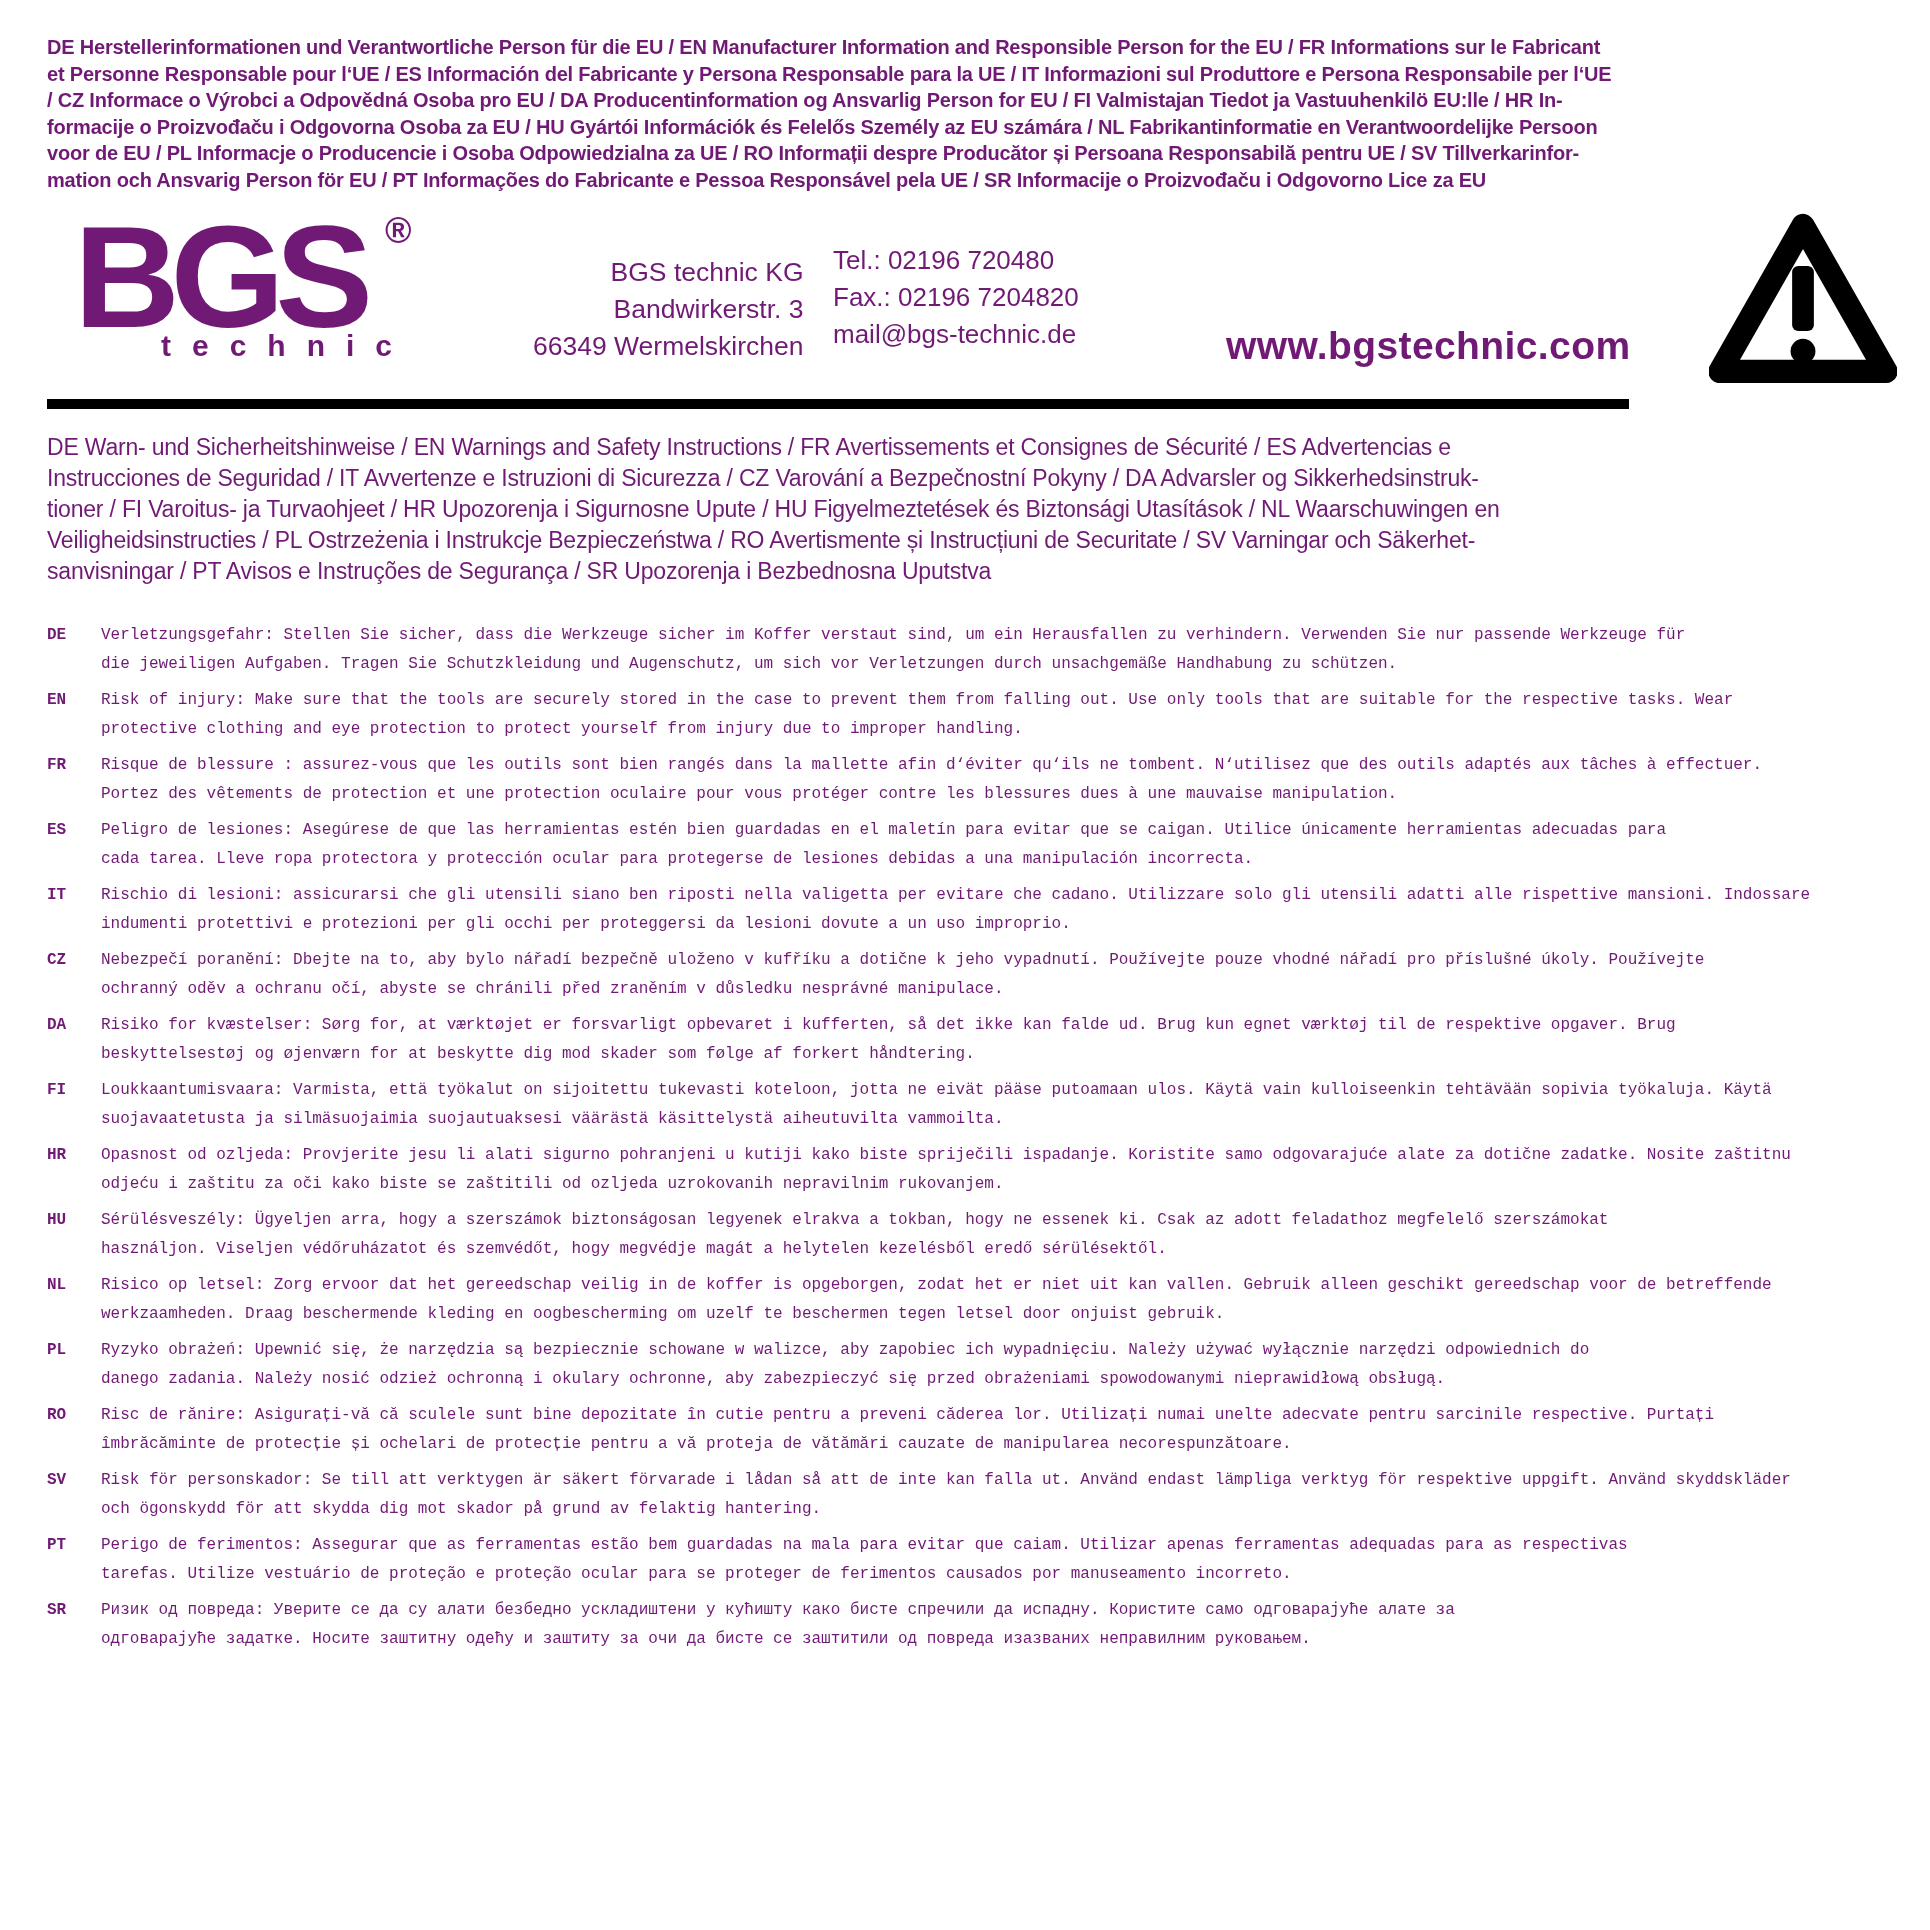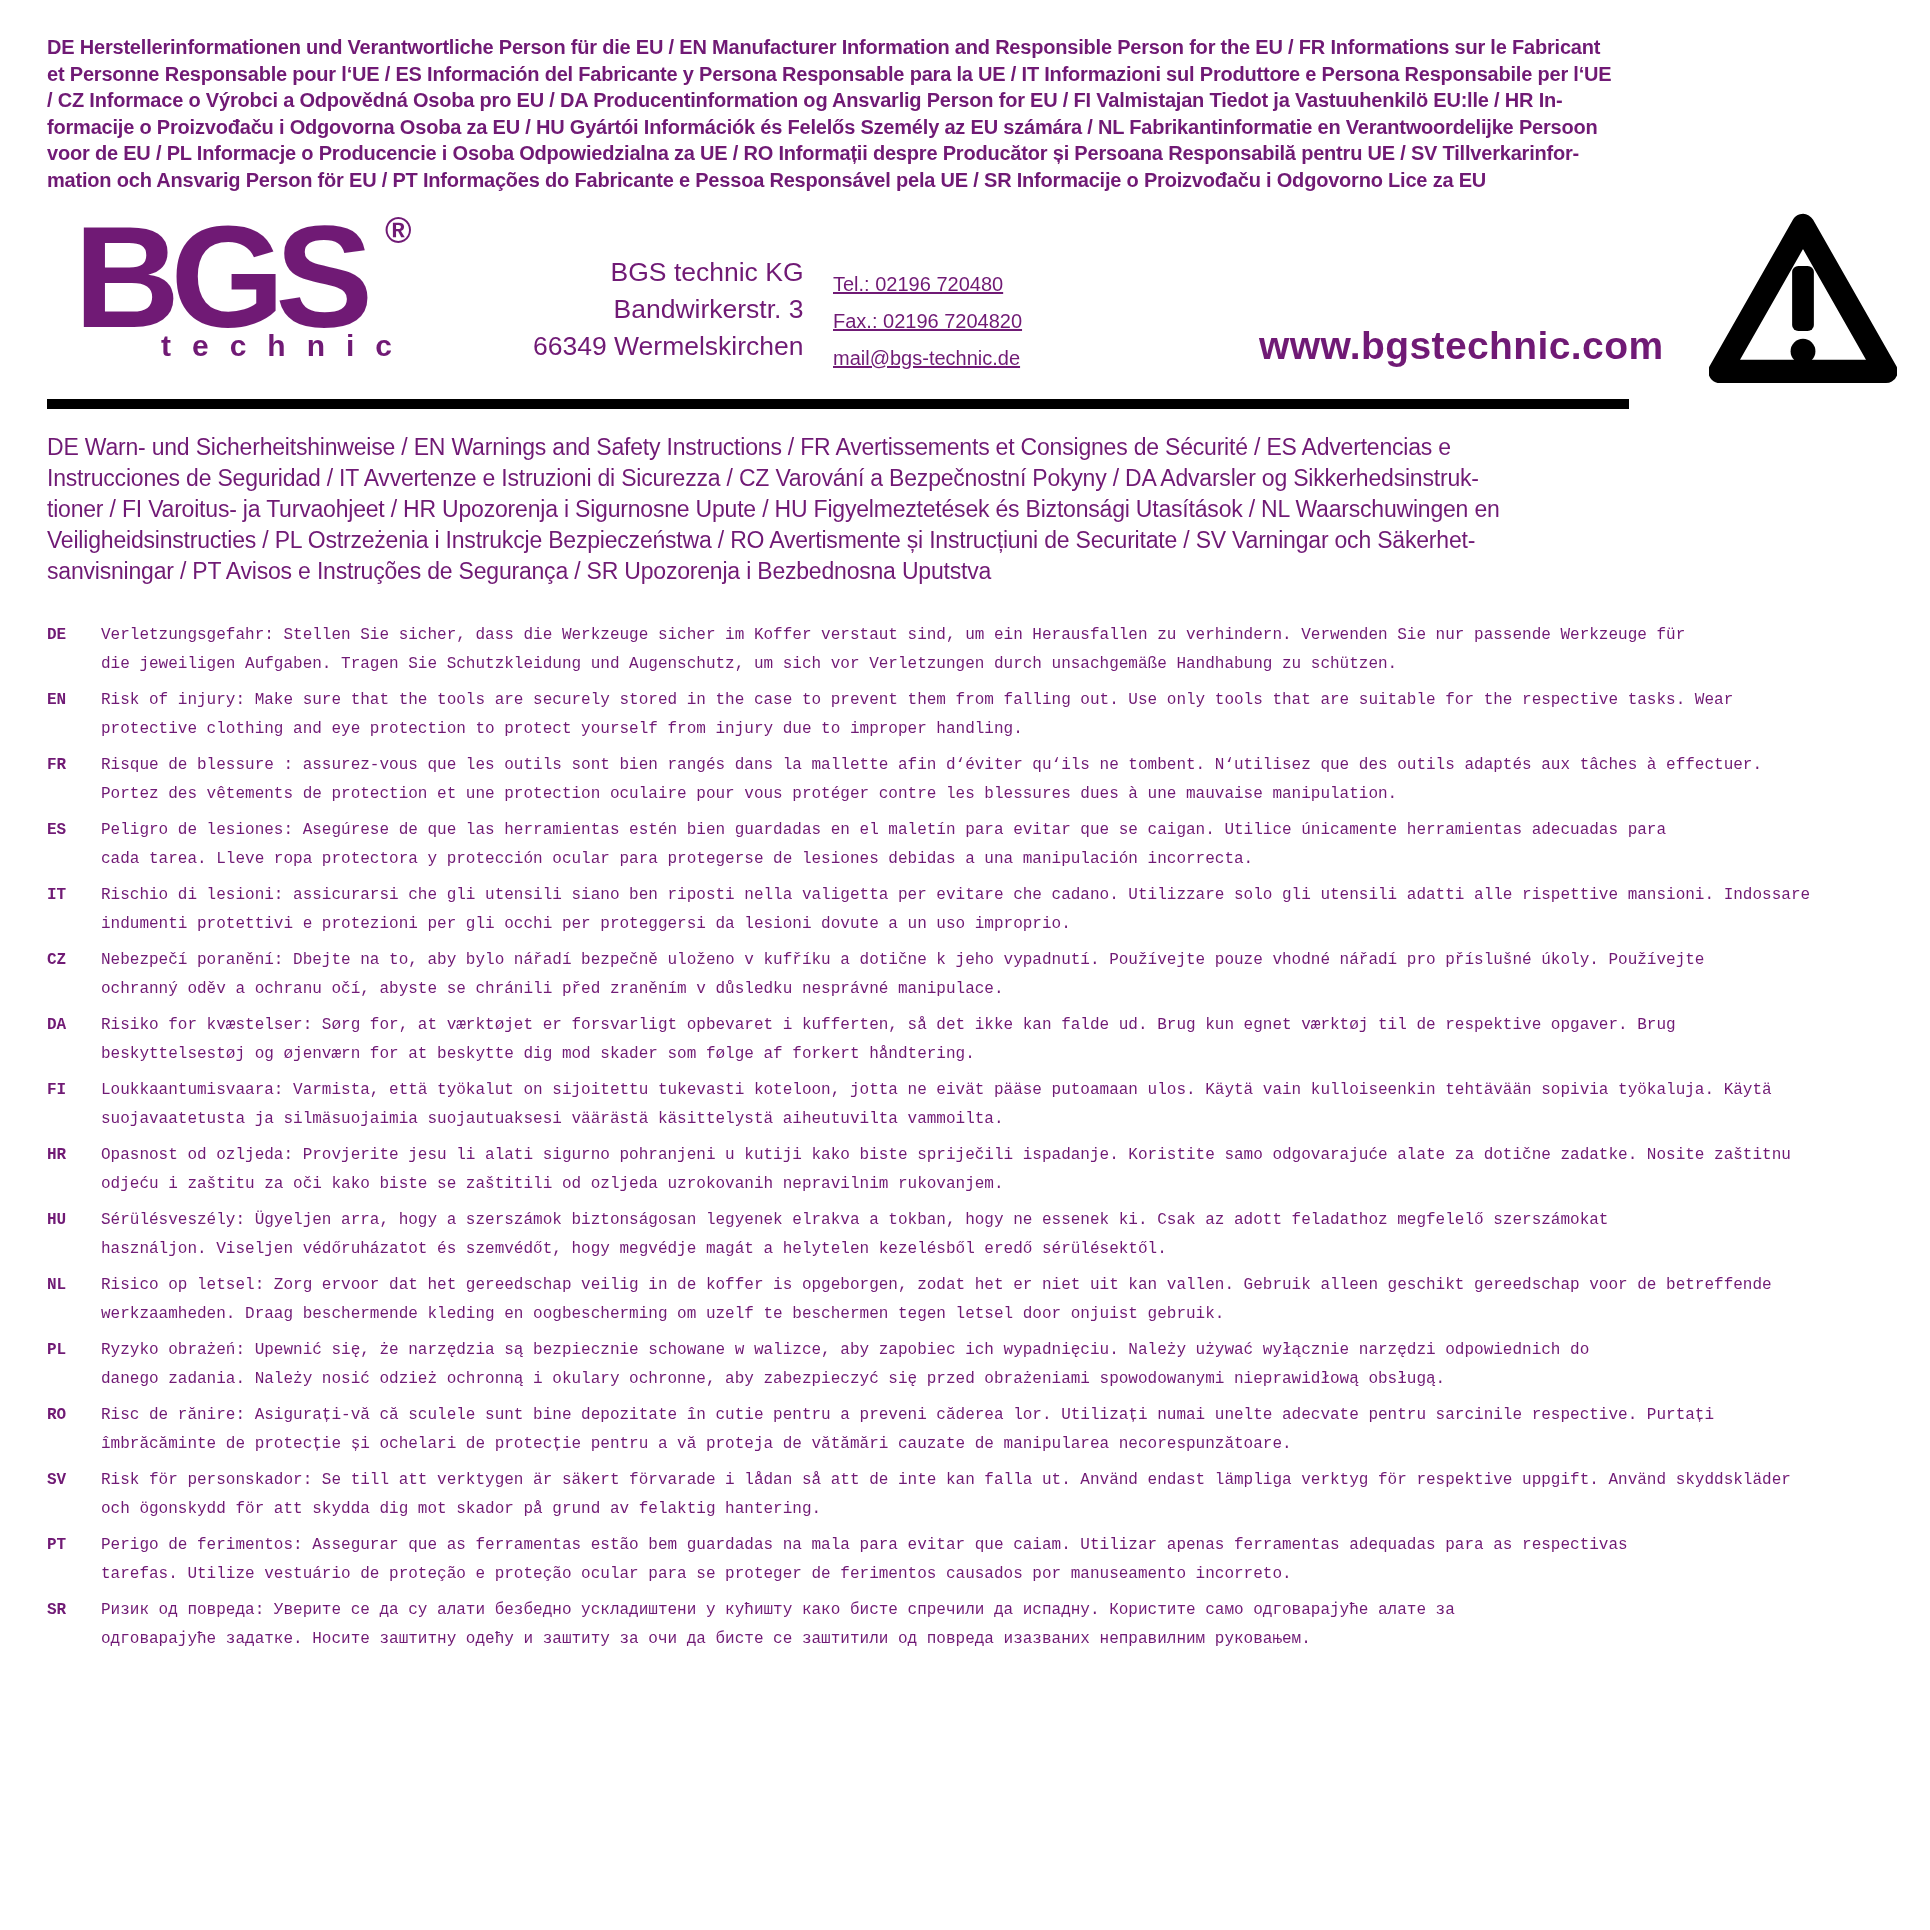--- a/index.html
+++ b/index.html
@@ -23,22 +23,22 @@
     font-size:144px;font-weight:bold;letter-spacing:-9.3px;
     line-height:0.98;display:inline-block;transform:scaleX(1.02);
     transform-origin:left top;
   }
   .logo-reg{position:absolute;left:311px;top:3.1px;font-size:36px;font-weight:bold;}
   .logo-technic{
     font-size:30px;font-weight:bold;letter-spacing:21px;
     margin:-18.7px 0 0 87px;white-space:nowrap;
   }
   .addr{position:absolute;left:459px;top:36px;font-size:26.5px;line-height:37px;text-align:right;}
-  .tel{position:absolute;left:759px;top:48px;font-size:20px;line-height:37px;text-decoration:underline;}
-  .site{position:absolute;left:1185px;top:106px;font-size:39px;font-weight:bold;letter-spacing:0.4px;}
+  .tel{position:absolute;left:759px;top:24px;font-size:26px;line-height:37px;}
+  .site{position:absolute;left:1152px;top:106px;font-size:39px;font-weight:bold;letter-spacing:0.4px;}
   .warn-tri{position:absolute;right:-14px;top:-7.8px;}
   .rule{height:10px;background:#000;width:1582px;}
   .warnings-title{
     margin-top:23px;font-size:23px;font-weight:normal;line-height:31px;
     letter-spacing:-0.2px;
   }
   .entries{margin-top:34px;}
   .entry{display:flex;margin-bottom:7px;font-size:16px;line-height:29px;font-family:Liberation Mono, monospace;}
   .entry .code{flex:none;width:54px;font-weight:bold;}
   .entry .text{flex:1;}

